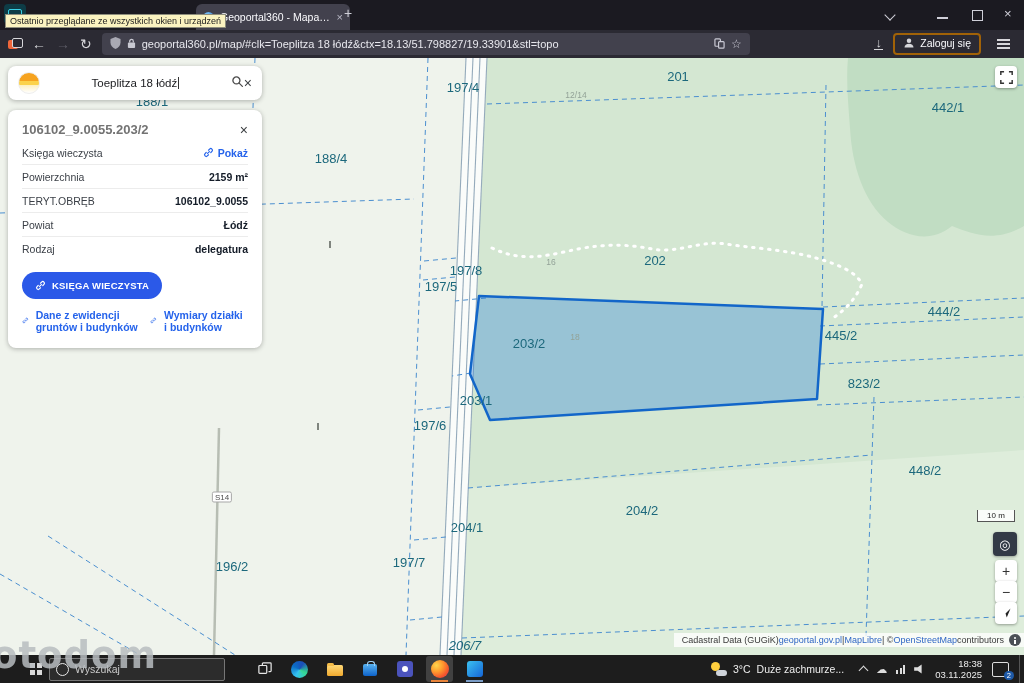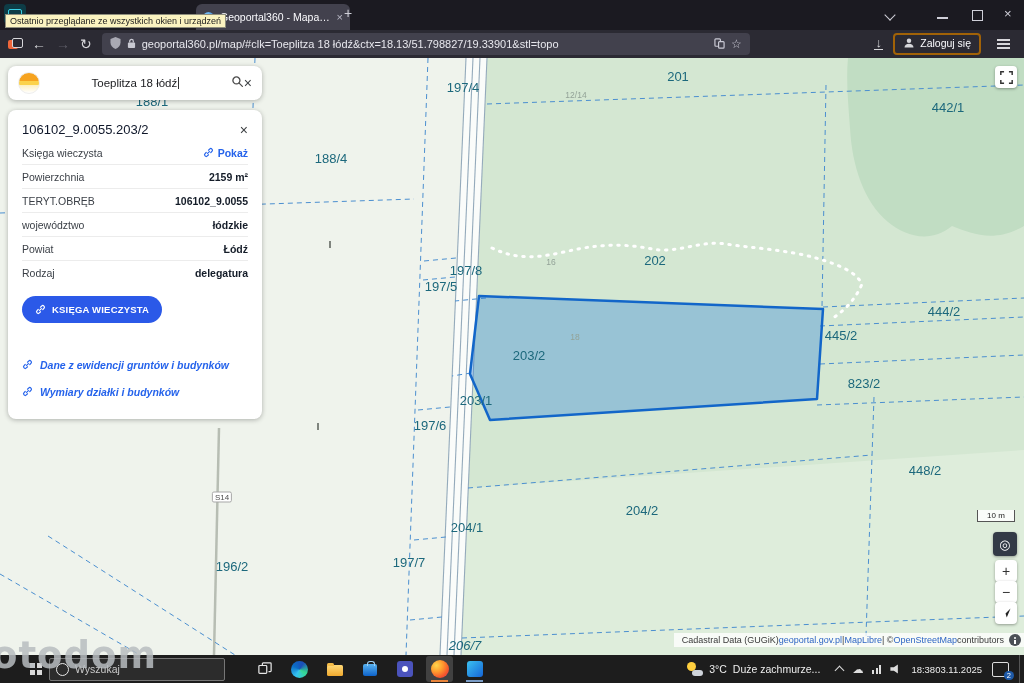--- a/index.html
+++ b/index.html
@@ -64,30 +64,30 @@
   .logo{width:20px;height:20px;border-radius:50%;flex:0 0 auto;border:1px solid #eee;
         background:linear-gradient(180deg,#f6a31f 0%,#f6a31f 38%,#fbd24b 38%,#fbd24b 58%,#fdeebb 58%,#ffffff 100%);}
   .query{flex:1;font-size:11.5px;color:#202124;white-space:nowrap;overflow:hidden;}
   .caret{display:inline-block;width:1px;height:12px;background:#333;vertical-align:-2px;margin-left:1px;}
   .xbtn{color:#3c4043;font-size:14px;line-height:1;}
 
   
   .info-card{position:absolute;left:8px;top:52px;width:254px;background:#fff;border-radius:8px;
              box-shadow:0 1px 5px rgba(0,0,0,.28);padding:12px 14px 14px;box-sizing:border-box;z-index:20;}
   .info-head{display:flex;justify-content:space-between;align-items:center;margin-bottom:4px;}
-  .info-title{font-size:13px;font-weight:normal;color:#0f172a;}
+  .info-title{font-size:13px;font-weight:bold;color:#737373;}
   .prow{display:flex;justify-content:space-between;align-items:center;height:23px;
         border-bottom:1px solid #ececec;font-size:10.5px;}
   .prow:last-child{border-bottom:none;}
   .plabel{color:#3a3f46;}
   .pvalue{color:#141c28;font-weight:bold;text-align:right;}
   .pvalue.link{color:#2563eb;display:flex;gap:4px;align-items:center;}
   .kw-btn{margin:12px 0 4px;display:inline-flex;align-items:center;gap:6px;background:#2b59e8;color:#fff;
           font-size:9.5px;font-weight:bold;padding:8px 13px;border-radius:16px;border:none;letter-spacing:.2px;}
-  .panel-links{display:flex;flex-direction:column;margin-top:24px;font-style:italic;}
+  .panel-links{display:flex;flex-direction:row;margin-top:4px;}
   .plink{display:flex;align-items:center;gap:7px;color:#2563eb;font-size:10.5px;font-weight:bold;height:27px;}
 
   
   .map-btn{position:absolute;width:22px;height:22px;background:#fff;border-radius:4px;z-index:15;
            box-shadow:0 1px 3px rgba(0,0,0,.35);display:flex;align-items:center;justify-content:center;
            color:#333;font-size:14px;line-height:1;}
   .btn-full{left:995px;top:8px;}
   .btn-target{left:993px;top:474px;width:24px;height:24px;background:#323a46;color:#fff;font-size:13px;}
   .btn-zin{left:995px;top:502px;}
   .btn-zout{left:995px;top:523px;}
@@ -135,21 +135,21 @@
   .wicon .sun{position:absolute;left:0;top:0;width:9px;height:9px;border-radius:50%;background:#ffcf3e;}
   .wicon .cloud{position:absolute;right:0;bottom:0;width:11px;height:6px;border-radius:4px;background:#cfd4da;}
   .tray{display:flex;align-items:center;gap:9px;color:#ddd;margin-right:10px;}
   .chev-up{width:6px;height:6px;border-left:1.6px solid #ddd;border-top:1.6px solid #ddd;transform:rotate(45deg);margin-top:3px;}
   .cloud-gl{font-size:11px;font-family:"DejaVu Sans",sans-serif;}
   .bars{display:flex;align-items:flex-end;gap:1.5px;height:9px;}
   .bars i{display:block;width:2px;background:#ddd;}
   .bars i:nth-child(1){height:4px;} .bars i:nth-child(2){height:6px;} .bars i:nth-child(3){height:9px;}
   .speaker{width:11px;height:10px;background:#ddd;
            clip-path:polygon(0 32%,32% 32%,68% 5%,68% 95%,32% 68%,0 68%);}
-  .clock{display:flex;flex-direction:row;align-items:flex-end;justify-content:center;color:#ededed;
+  .clock{display:flex;flex-direction:column;align-items:flex-end;justify-content:center;color:#ededed;
          font-size:9.5px;line-height:11px;margin-right:10px;}
   .notif{position:relative;width:15px;height:13px;border:1.3px solid #ddd;border-radius:2px;margin-right:10px;}
   .badge{position:absolute;right:-6px;bottom:-4px;background:#1e5aa8;color:#fff;font-size:7.5px;
          border-radius:6px;padding:0 3px;line-height:9px;}
   .showdesk{width:4px;height:100%;border-left:1px solid #555;}
 </style>
 </head>
 <body>
 
 <div id="screen">
@@ -271,21 +271,21 @@
         <span class="mlabel" style="left: 678px; top: 18px;">201</span>
         <span class="mlabel muted" style="left: 576px; top: 37px;">12/14</span>
         <span class="mlabel" style="left: 948px; top: 49px;">442/1</span>
         <span class="mlabel" style="left: 655px; top: 202px;">202</span>
         <span class="mlabel muted" style="left: 551px; top: 204px;">16</span>
         <span class="mlabel" style="left: 466px; top: 212px;">197/8</span>
         <span class="mlabel" style="left: 441px; top: 228px;">197/5</span>
         <span class="mlabel" style="left: 944px; top: 253px;">444/2</span>
         <span class="mlabel" style="left: 841px; top: 277px;">445/2</span>
         <span class="mlabel muted" style="left: 575px; top: 279px;">18</span>
-        <span class="mlabel" style="left: 529px; top: 297px;">203/2</span>
+        <span class="mlabel" style="left: 529px; top: 285px;">203/2</span>
         <span class="mlabel" style="left: 864px; top: 325px;">823/2</span>
         <span class="mlabel" style="left: 476px; top: 342px;">203/1</span>
         <span class="mlabel" style="left: 430px; top: 367px; text-align: center;">197/6</span>
         <span class="mlabel" style="left: 925px; top: 412px;">448/2</span>
         <span class="mlabel" style="left: 642px; top: 452px;">204/2</span>
         <span class="mlabel" style="left: 467px; top: 469px;">204/1</span>
         <span class="mlabel" style="left: 409px; top: 504px;">197/7</span>
         <span class="mlabel" style="left: 232px; top: 508px;">196/2</span>
         <span class="mlabel" style="left: 465px; top: 587px; font-style: italic;">206/7</span>
       </div>
@@ -320,24 +320,20 @@
           </div>
           <div class="prow">
             <span class="plabel">Powierzchnia</span>
             <span class="pvalue">2159 m²</span>
           </div>
           <div class="prow">
             <span class="plabel">TERYT.OBRĘB</span>
             <span class="pvalue">106102_9.0055</span>
           </div>
           <div class="prow">
-            <span class="plabel">województwo</span>
-            <span class="pvalue">łódzkie</span>
-          </div>
-          <div class="prow">
             <span class="plabel">Powiat</span>
             <span class="pvalue">Łódź</span>
           </div>
           <div class="prow">
             <span class="plabel">Rodzaj</span>
             <span class="pvalue">delegatura</span>
           </div>
         </div>
       <button class="kw-btn">
         <svg width="11" height="11" viewBox="0 0 24 24" fill="none" stroke="currentColor" stroke-width="2.6" stroke-linecap="round">

